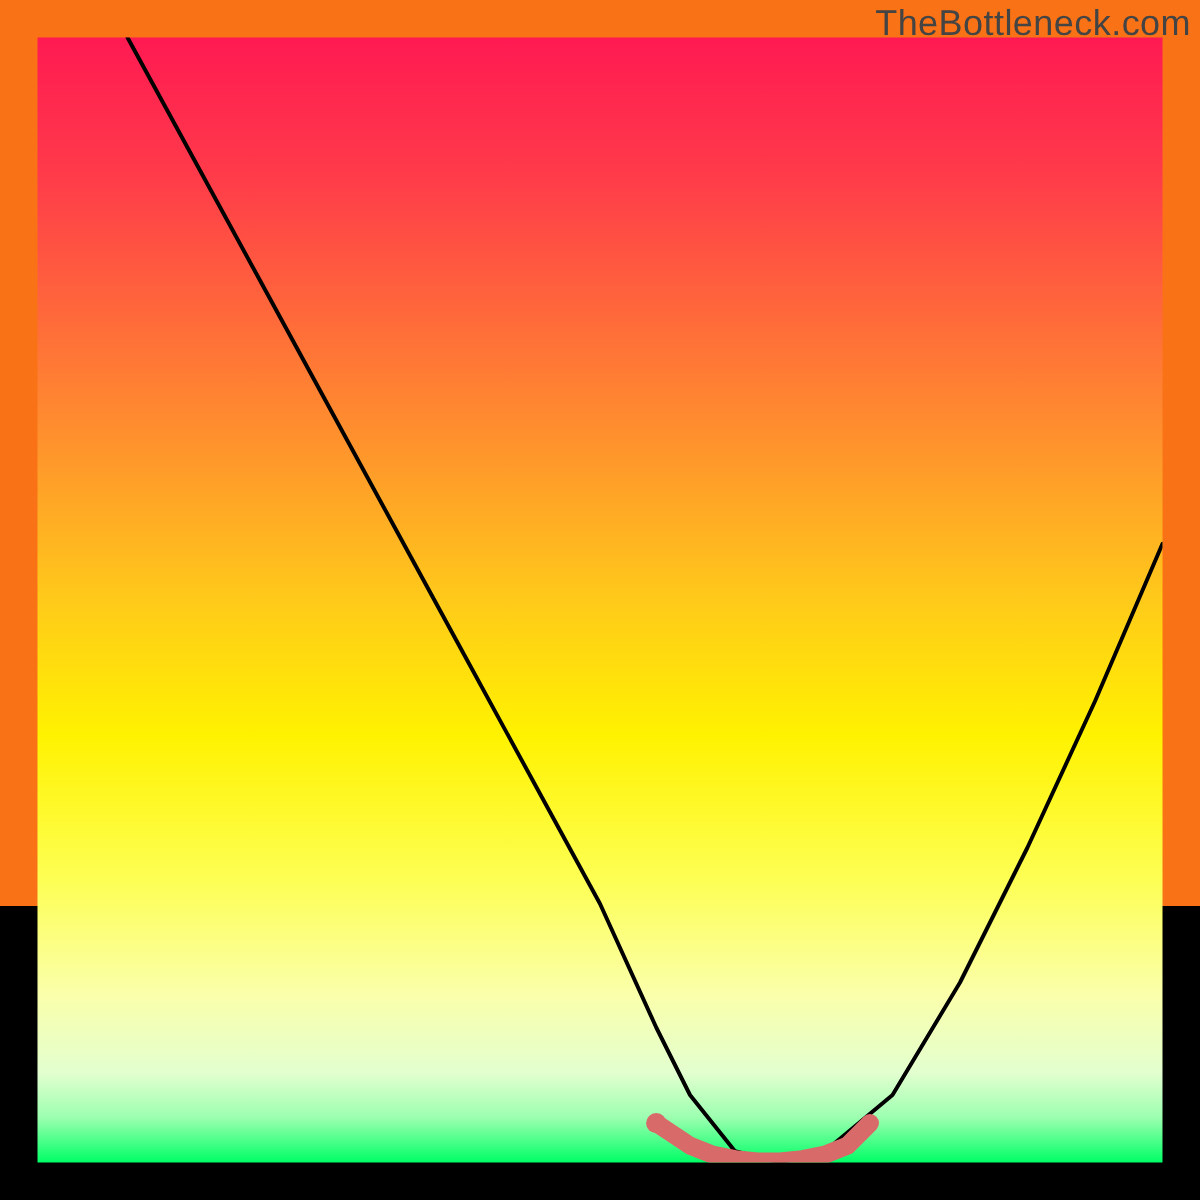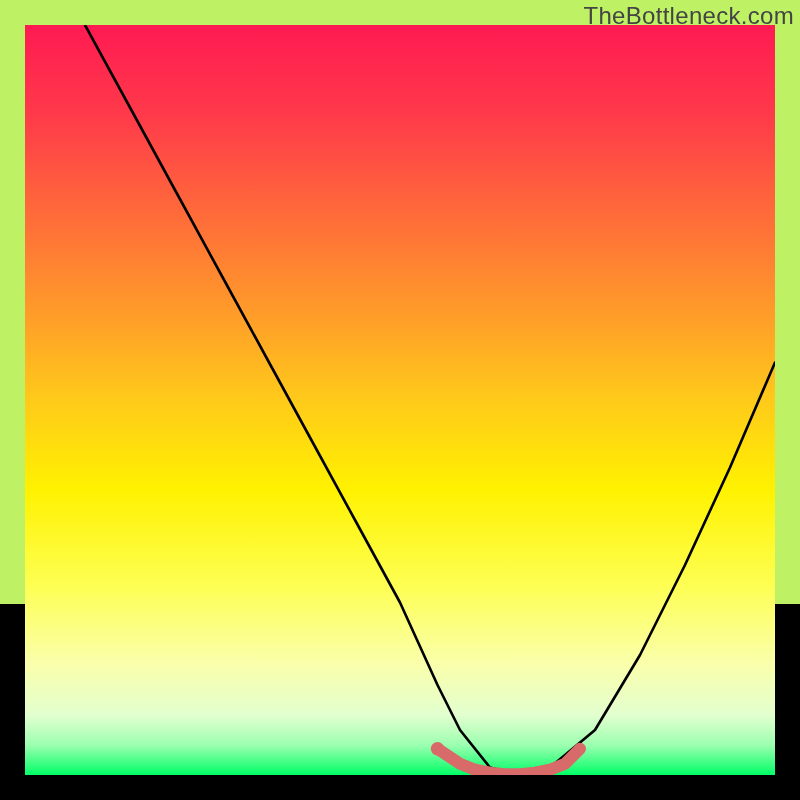--- a/index.html
+++ b/index.html
@@ -1,21 +1,21 @@
 <!DOCTYPE html>
 <html><head>
 <meta charset="utf-8">
 <style>
   * { margin: 0; padding: 0; box-sizing: border-box; }
   html, body { width: 800px; height: 800px; background: #000; overflow: hidden; }
   .container {
     position: relative;
     width: 800px;
     height: 604px;
-    background: #bef264;
+    background: #f97316;
     text-decoration: underline;
   }
   .plot-area {
     position: absolute;
     left: 25px;
     top: 25px;
     width: 750px;
     height: 750px;
     background: linear-gradient(to bottom,
       #ff1a52 0%,

